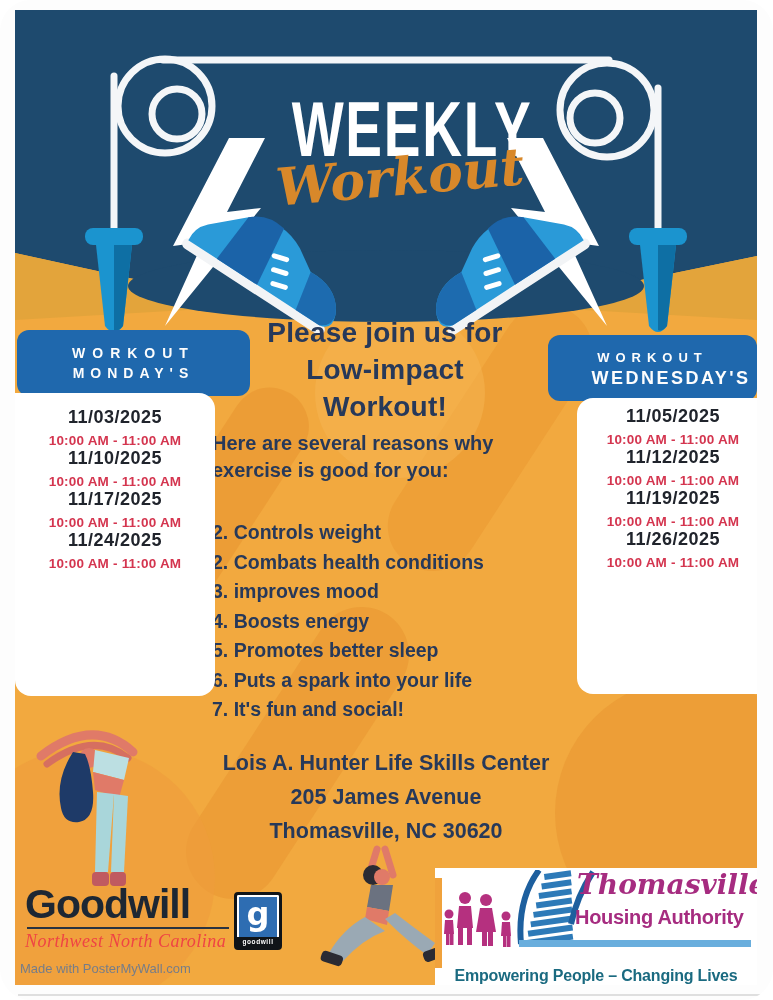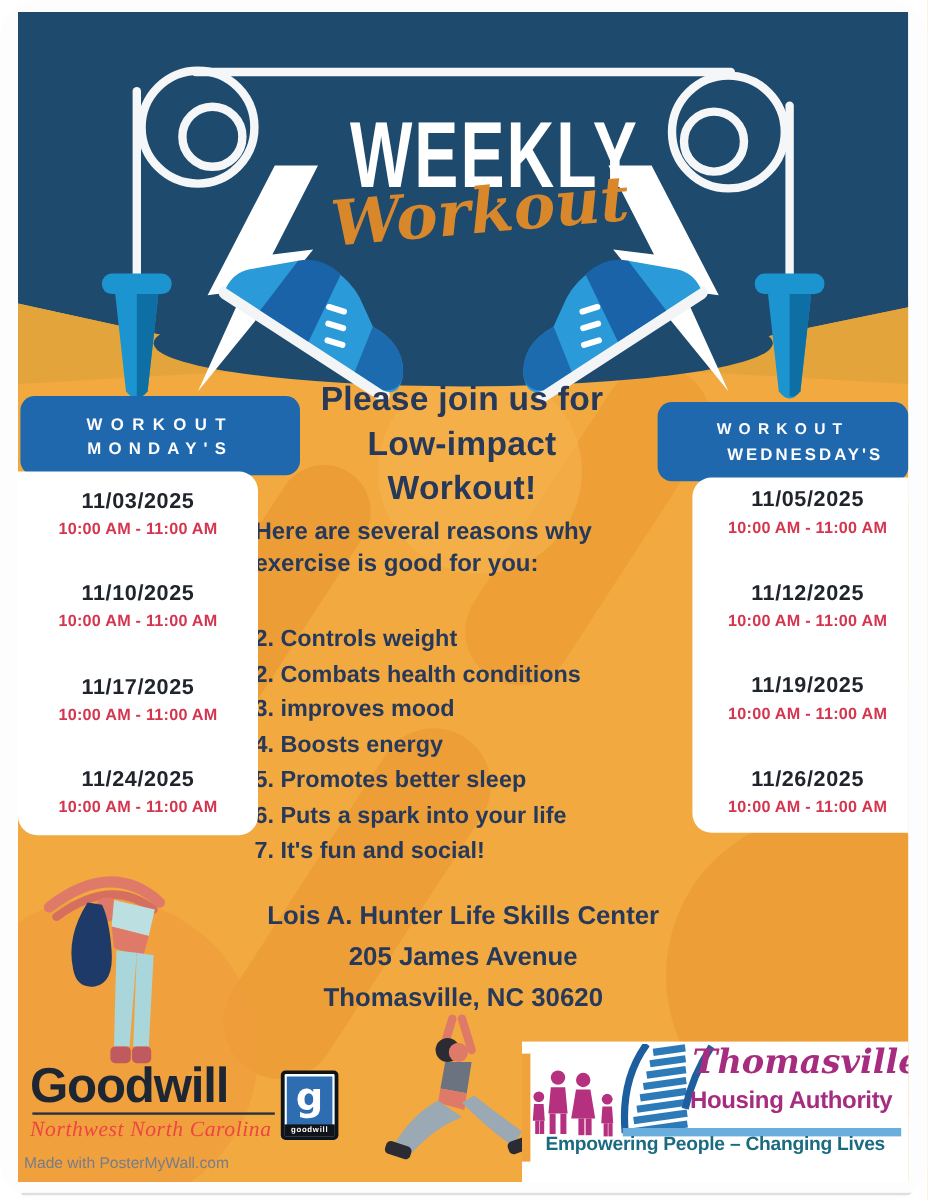--- a/index.html
+++ b/index.html
@@ -28,25 +28,25 @@
       color:#d8882a;transform:translateX(14px) rotate(-5deg);}
 
   
   .tab{position:absolute;background:#1f68ad;color:#fdfdfd;text-align:center;z-index:3;
        font-weight:700;border-radius:12px;box-sizing:border-box;padding-top:13px;line-height:20px;}
   .tab-left{left:2px;top:320px;width:233px;height:66px;}
   .tab-left .l1{letter-spacing:7px;font-size:14px;}
   .tab-left .l2{letter-spacing:6px;font-size:14px;}
   .tab-right{left:533px;top:325px;width:209px;height:66px;}
   .tab-right .l1{letter-spacing:6px;font-size:13px;}
-  .tab-right .l2{letter-spacing:2.5px;font-size:14px;padding-left:37px;}
+  .tab-right .l2{letter-spacing:2.5px;font-size:18px;padding-left:37px;}
 
   
   .card{position:absolute;background:#fff;z-index:4;display:flex;flex-direction:column;
-        justify-content:space-between;box-sizing:border-box;}
+        justify-content:flex-start;box-sizing:border-box;}
   .card-left{left:0;top:383px;width:200px;height:303px;border-radius:0 16px 16px 16px;padding:14px 0 16px 0;}
   .card-right{left:562px;top:388px;width:187px;height:296px;border-radius:16px 0 0 16px;padding:8px 0 14px 5px;}
   .session{text-align:center;}
   .session .date{font-size:18px;font-weight:800;color:#20242c;letter-spacing:.5px;}
   .session .time{font-size:13.5px;font-weight:800;color:#d4354f;margin-top:5px;letter-spacing:.2px;}
 
   
   .intro{position:absolute;left:170px;top:304px;width:400px;text-align:center;z-index:3;
          font-size:28px;font-weight:800;color:#27395a;line-height:37px;letter-spacing:.2px;}
   .reasons-head{position:absolute;left:197px;top:420px;width:352px;z-index:3;
@@ -73,21 +73,21 @@
   .credit{position:absolute;left:5px;top:951px;z-index:5;font-size:13px;color:#767d88;}
 
   
   .tha{position:absolute;left:420px;top:858px;width:322px;height:117px;background:#fff;z-index:5;}
   .tha-accent{position:absolute;left:0;top:10px;width:7px;height:90px;background:#f0a23c;}
   .tha-script{position:absolute;left:142px;top:0px;width:178px;text-align:center;
       font-family:"DejaVu Serif",serif;font-style:italic;font-weight:700;font-size:28px;color:#a62c80;}
   .tha-bold{position:absolute;left:140px;top:38px;width:180px;text-align:left;
       font-weight:800;font-size:20px;color:#a62c80;letter-spacing:-.3px;}
   .tha-bar{position:absolute;left:84px;top:72px;width:232px;height:7px;background:#69aedd;}
-  .tha-tagline{position:absolute;left:2px;bottom:22px;width:318px;text-align:center;
+  .tha-tagline{position:absolute;left:2px;bottom:0;width:318px;text-align:center;
       font-weight:700;font-size:16px;color:#1a6a80;letter-spacing:-.2px;}
 </style>
 </head>
 <body>
 
 <div class="page">
   <div class="flyer">
 
     <div class="orange-bg">
       <div class="blob b1"></div>

